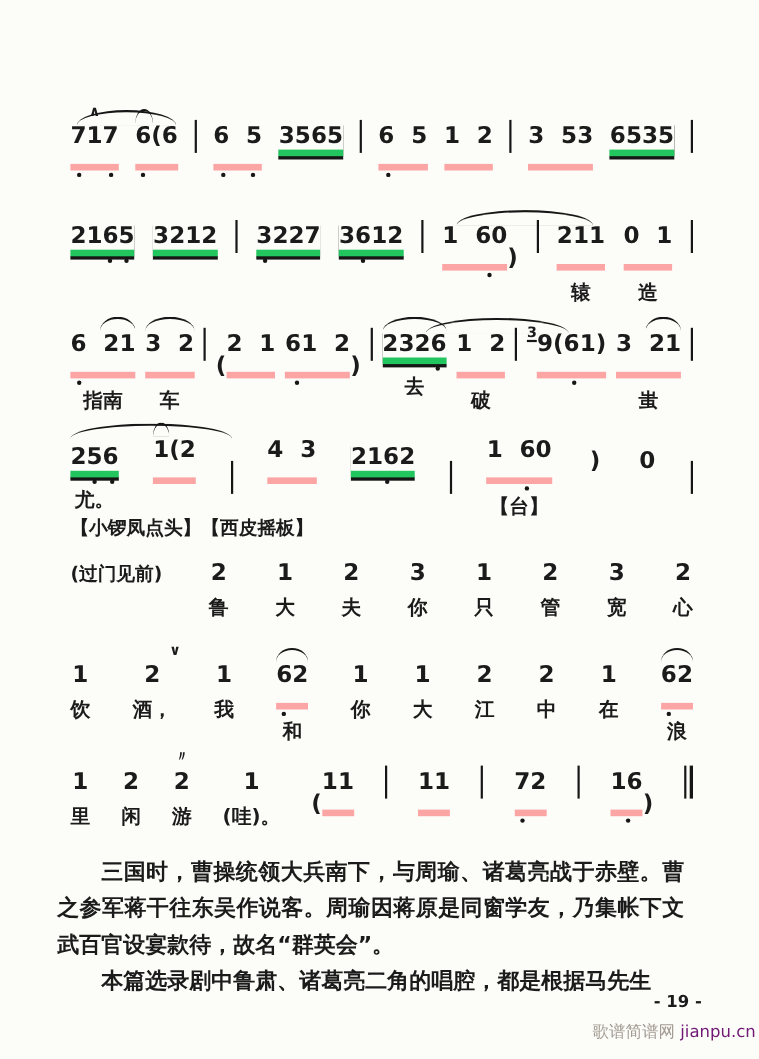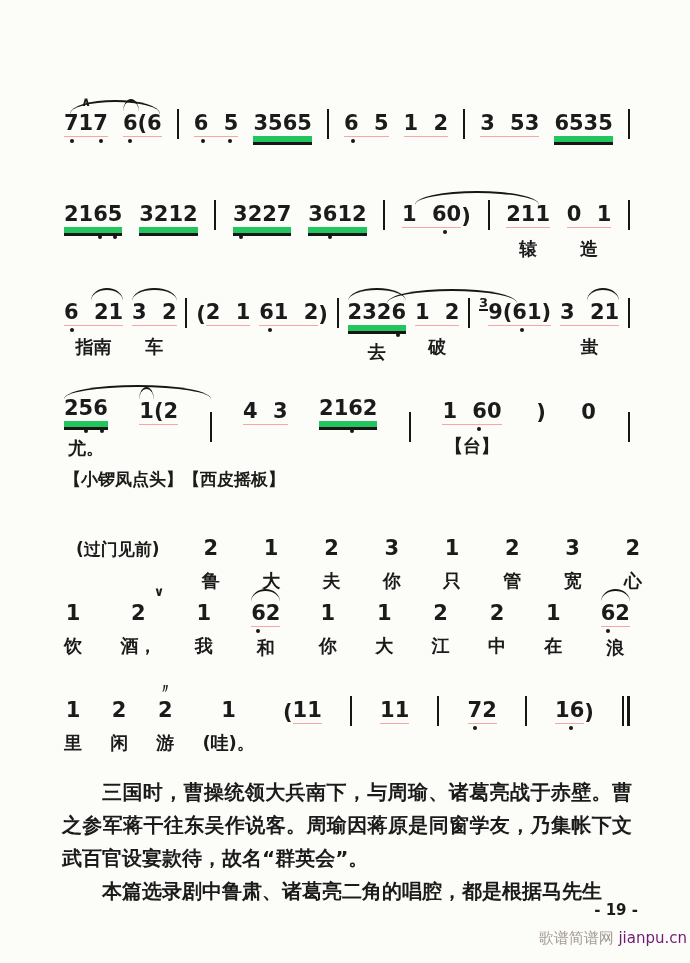--- a/index.html
+++ b/index.html
@@ -10,21 +10,21 @@
   
   .score-line{
     position:absolute;left:64px;width:566px;
     display:flex;justify-content:space-between;align-items:flex-start;
   }
   .cell{position:relative;display:flex;flex-direction:column;align-items:center;
         padding-top:16px;min-width:16px;}
   .numrow{display:flex;align-items:flex-end;font-weight:bold;font-size:21px;
           line-height:24px;white-space:pre;word-spacing:8px;}
   .num{display:inline-block;}
-  .num.u1{border-bottom:1px solid #fca5a5;padding-bottom:1px;}
+  .num.u1{border-bottom:6px solid #fca5a5;padding-bottom:14px;}
   .num.u2{border-bottom:6px solid #22c55e;padding-bottom:1px;box-shadow:0 3px 0 0 #161616;}
   .pre,.suf{font-weight:bold;font-size:21px;}
   .pre.grace{font-size:13px;line-height:13px;align-self:flex-start;
              transform:translateY(-4px);border-bottom:2px solid #161616;}
   .orn{position:absolute;top:0px;left:50%;transform:translateX(-50%);
        font-size:13px;font-weight:bold;line-height:13px;}
   .orn.orn-right{left:auto;right:-8px;transform:none;}
   .arc{position:absolute;top:4px;height:11px;
        border-top:2.5px solid #161616;
        border-radius:50% 50% 0 0 / 100% 100% 0 0;}
@@ -36,21 +36,21 @@
   .bar2{display:flex;gap:3px;margin-top:14px;}
   .bar2 i{display:block;width:2px;height:30px;background:#161616;}
   .bar2 i:last-child{width:3px;}
   .pretext{font-size:17px;font-weight:bold;padding-top:18px;white-space:nowrap;}
   .tie{position:absolute;top:5px;height:12px;
        border-top:2.5px solid #161616;
        border-radius:50% 50% 0 0 / 100% 100% 0 0;}
   
   .section-label{position:absolute;left:64px;top:468px;font-size:17px;font-weight:bold;}
   
-  .intro{position:absolute;top:776px;left:62px;width:570px;
+  .intro{position:absolute;top:776px;left:52px;width:570px;
          font-size:20px;font-weight:bold;line-height:33px;text-align:justify;}
   .intro p{margin:0;text-indent:2em;}
   
   .page-number{position:absolute;top:901px;right:52px;font-size:15px;font-weight:bold;}
   .watermark{position:absolute;top:929px;right:3px;font-size:15px;white-space:nowrap;}
   .wm-gray{color:#a39b93;}
   .wm-red{color:#701a75;}
 </style>
 </head>
 <body>
@@ -271,21 +271,21 @@
         <div class="numrow"><span class="num u0">0</span></div>
         <div class="dotrow"></div>
         <div class="lyric"></div>
       </div>
       <div class="bar"></div>
       <div class="tie" style="left: 0%; width: 26%;"></div>
     </div>
 
   <div class="section-label">【小锣凤点头】【西皮摇板】</div>
 
-  <div class="score-line" id="sl-4" style="top:520px;margin-left:12px;">
+  <div class="score-line" id="sl-4" style="top:492px;">
       <span class="pretext">(过门见前)</span>
       <div class="cell">
         <div class="numrow"><span class="num u0">2</span></div>
         <div class="dotrow"></div>
         <div class="lyric">鲁</div>
       </div>
       <div class="cell">
         <div class="numrow"><span class="num u0">1</span></div>
         <div class="dotrow"></div>
         <div class="lyric">大</div>

